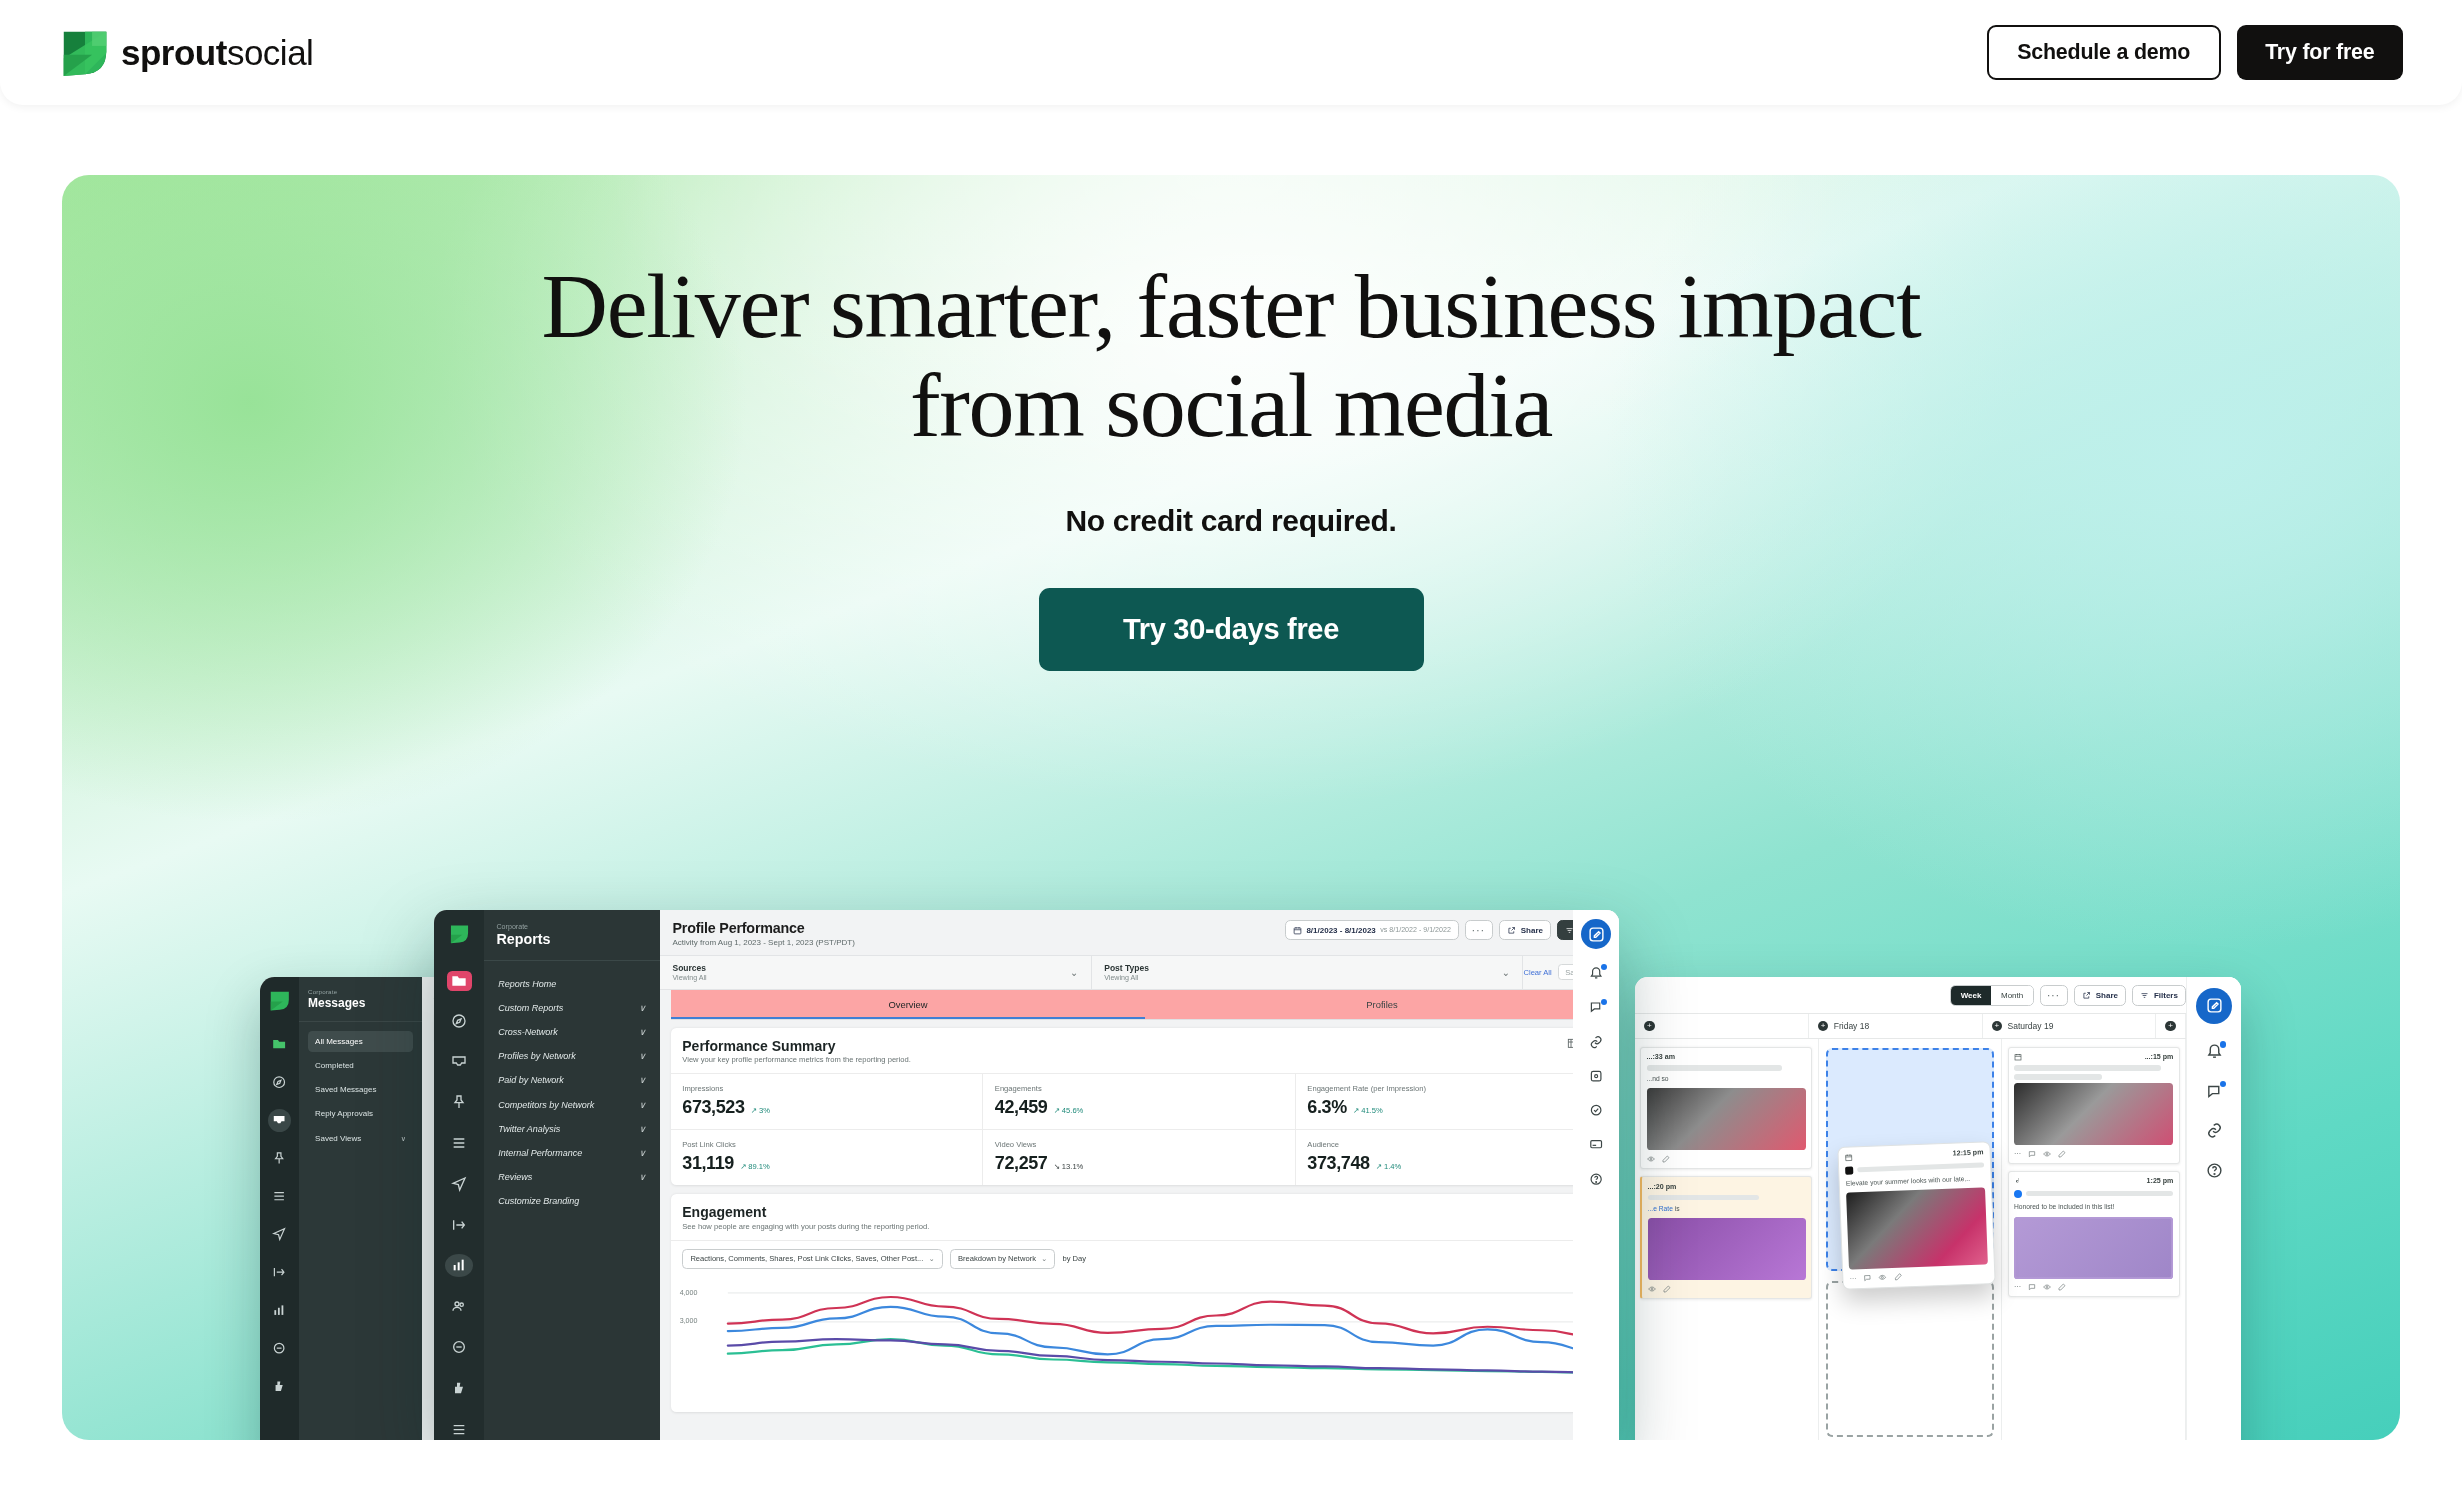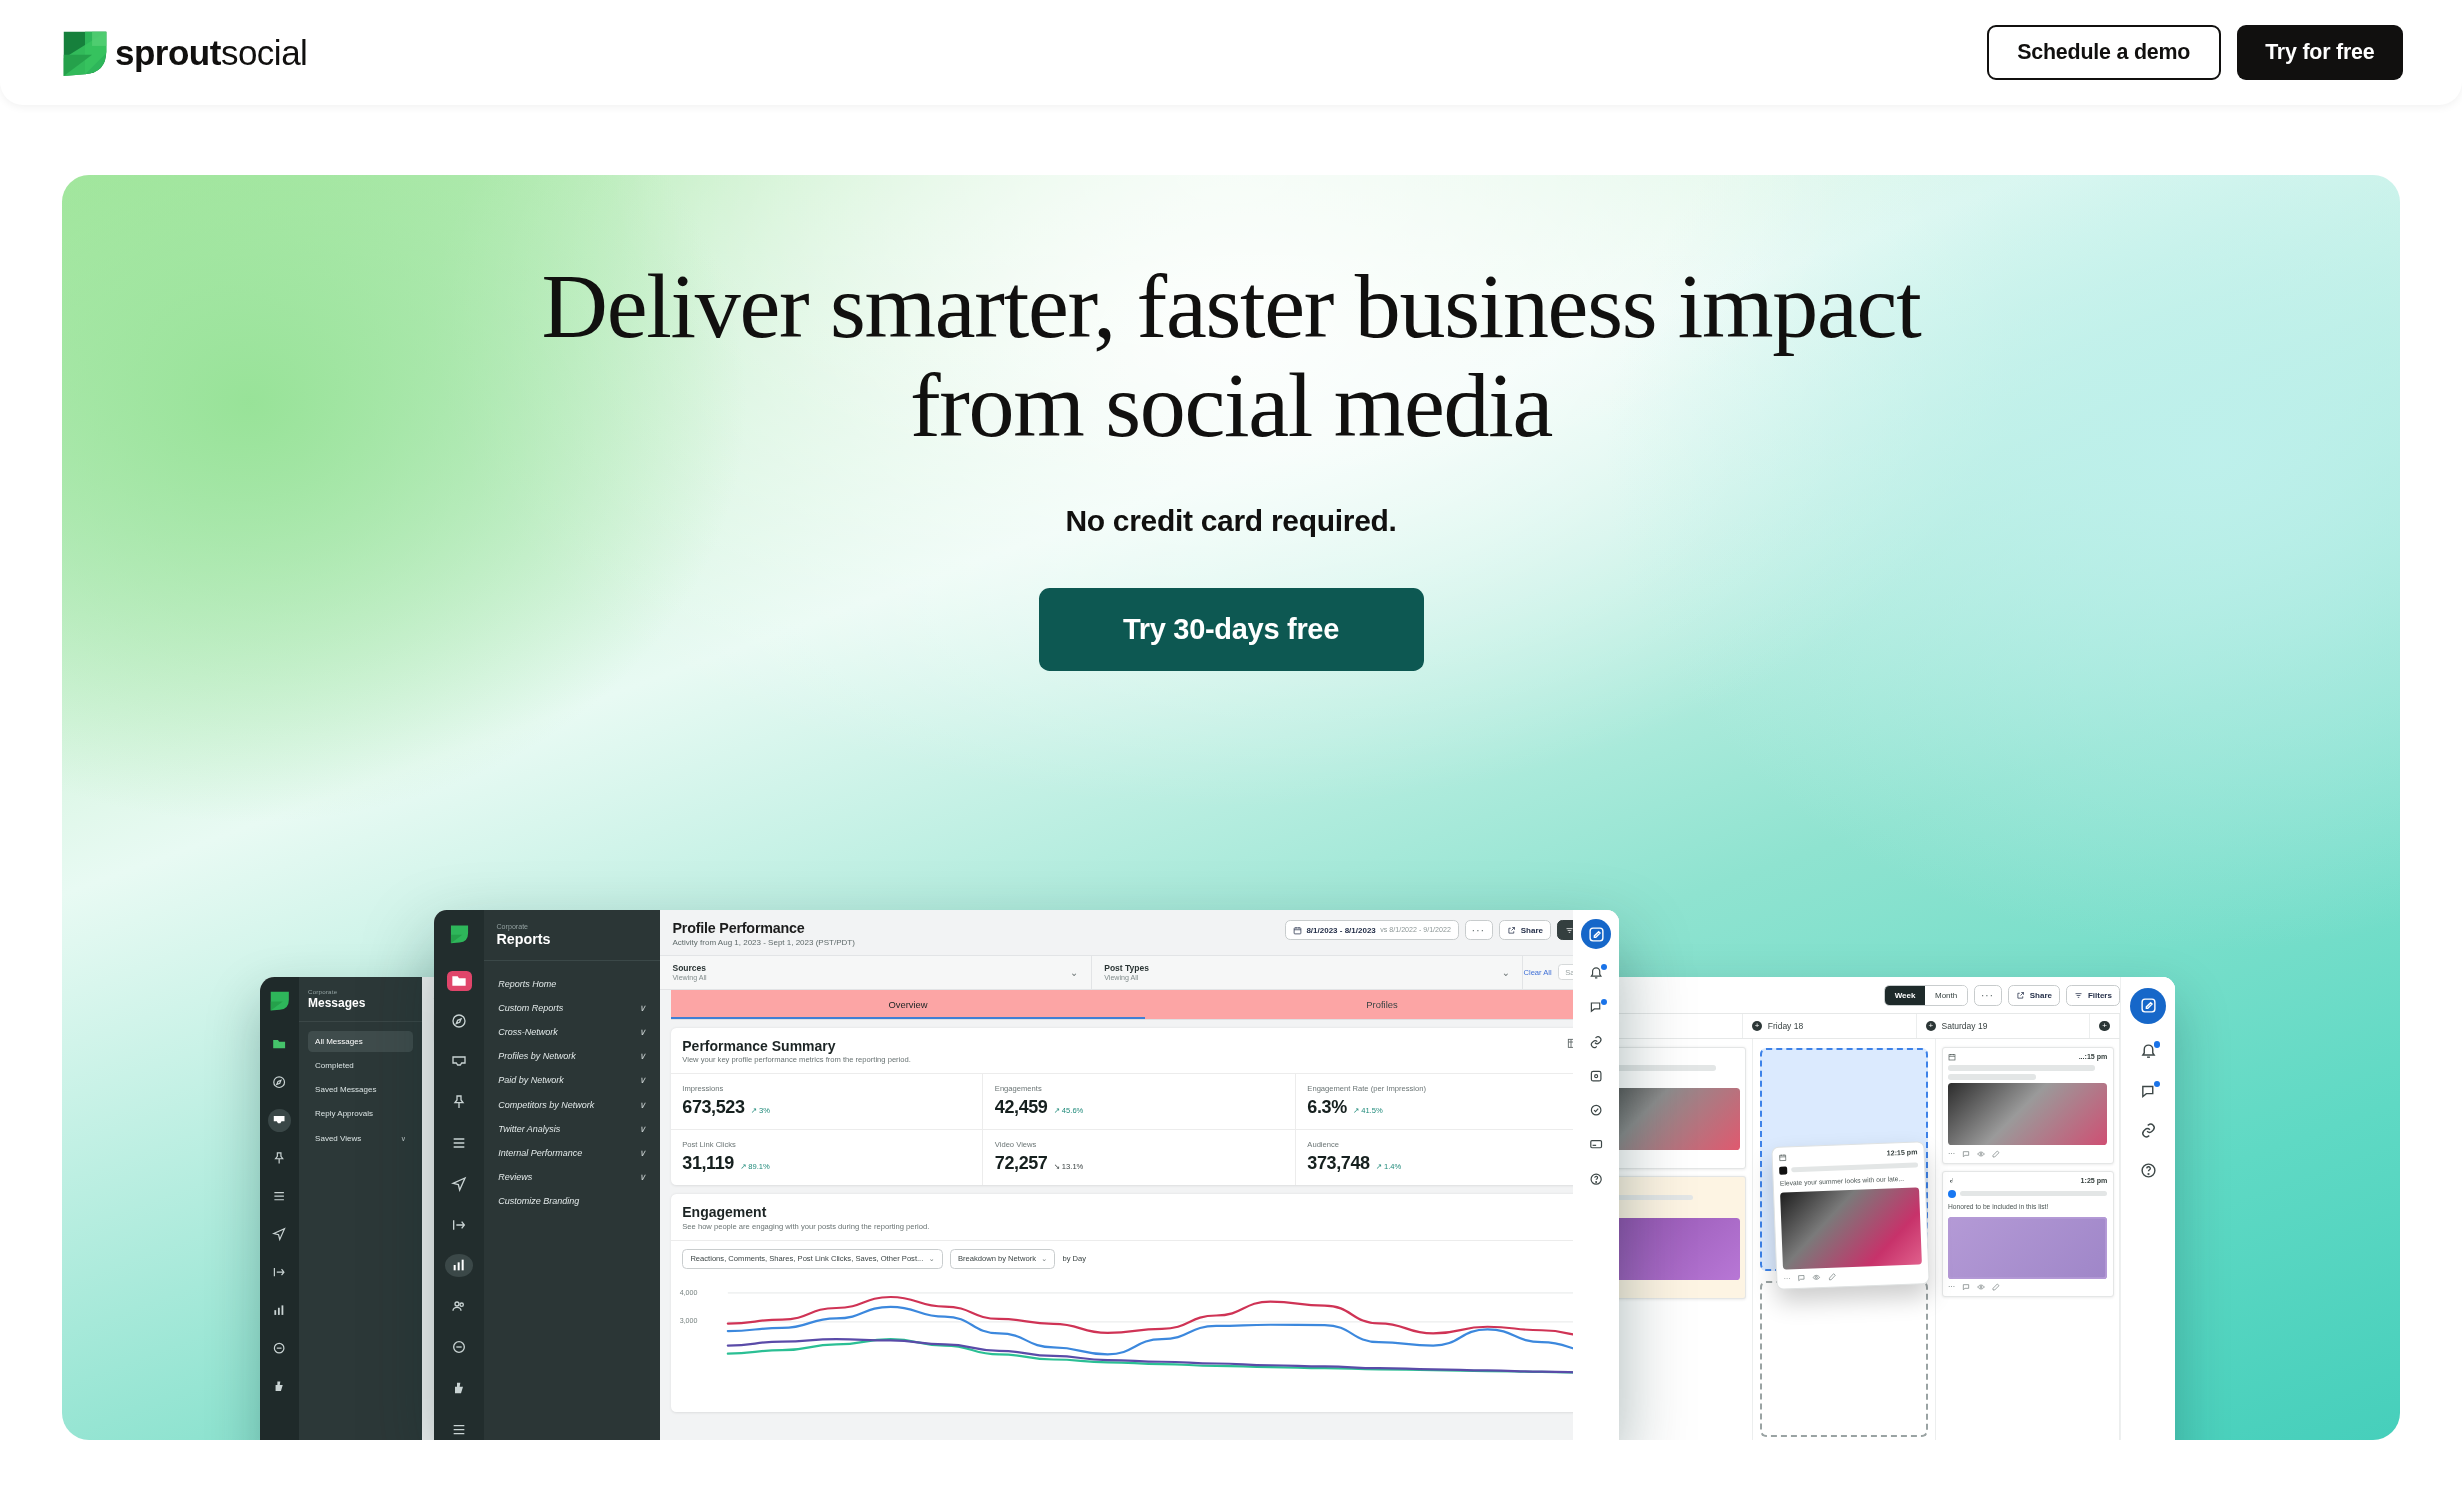--- a/index.html
+++ b/index.html
@@ -12,21 +12,21 @@
 
   
   .site-header {
     position: absolute; top: 0; left: 0; width: 2462px; height: 105px;
     background: #ffffff;
     border-bottom-left-radius: 23px; border-bottom-right-radius: 23px;
     box-shadow: 0 1.8px 9px rgba(0,0,0,.06);
     display: flex; align-items: center; justify-content: space-between;
     padding: 0 59px 0 62px; z-index: 40;
   }
-  .brand { display: flex; align-items: center; gap: 7px; }
+  .brand { display: flex; align-items: center; gap: 13px; }
   .brand-logo { width: 46px; height: 50px; position: relative; display:block; }
   .brand-name { font-size: 35px; font-weight: 700; color: #11100f; letter-spacing: -0.5px; line-height: 1; }
   .brand-name .thin { font-weight: 400; }
 
   .header-actions { display: flex; align-items: center; gap: 16px; }
   .btn-outline-dark {
     height: 55px; padding: 0 28.5px; border: 2.2px solid #11100f; border-radius: 9px;
     background: #fff; color: #11100f; font-size: 21.4px; font-weight: 700;
     display: flex; align-items: center; justify-content: center; cursor: pointer;
     font-family: inherit; letter-spacing: -0.2px;
@@ -167,21 +167,21 @@
   .chart-controls { display:flex; align-items:center; gap:7.1px; padding: 8px 11.6px 5.3px; border-top:0.9px solid #ececec; }
   .select-box { border:0.9px solid #c9cdce; border-radius:4.5px; background:#fff; font-size:7.6px; color:#3b4444; padding: 4.5px 7.1px; display:flex; align-items:center; gap:5.3px; }
   .select-box .chev { font-size:7.1px; color:#6d7676; }
   .chart-by { font-size:7.6px; color:#3b4444; }
   .chart-area { position:relative; height: 134px; margin: 3.6px 9px 0 9px; }
   .chart-area svg { display:block; width:100%; height:100%; }
   .ytick { position:absolute; left:0; font-size:7.1px; color:#76807f; }
 
   
   .win-pub {
-    position: absolute; left: 1507px; top: 802px; width: 606px; height: 499px;
+    position: absolute; left: 1573px; top: 802px; width: 606px; height: 499px;
     background: #fff; border-radius: 12.5px 12.5px 0 0; overflow: hidden;
     box-shadow: 0 23px 53px rgba(6,40,40,.26);
   }
   .pub-toolbar { display:flex; align-items:center; justify-content:flex-end; gap:6.2px; padding: 8px 55px 7.1px 9px; border-bottom:0.9px solid #e6e8e8; background:#fff; }
   .seg { display:flex; border:0.9px solid #c9cdce; border-radius:5.3px; overflow:hidden; height:20.5px; }
   .seg-btn { font-size:8px; padding:0 9.8px; display:flex; align-items:center; color:#35403f; background:#fff; }
   .seg-btn.active { background:#1e2a2a; color:#fff; font-weight:700; }
   .cal-head { display:flex; border-bottom:0.9px solid #e6e8e8; }
   .cal-col-head { flex:1; display:flex; align-items:center; gap:5.3px; padding: 7.1px 9px; font-size:8.5px; color:#3b4444; border-right:0.9px solid #eceeee; }
   .plus-ico { width:10.7px; height:10.7px; border-radius:50%; background:#2c3636; color:#fff; font-size:8px; display:flex; align-items:center; justify-content:center; line-height:1; }

